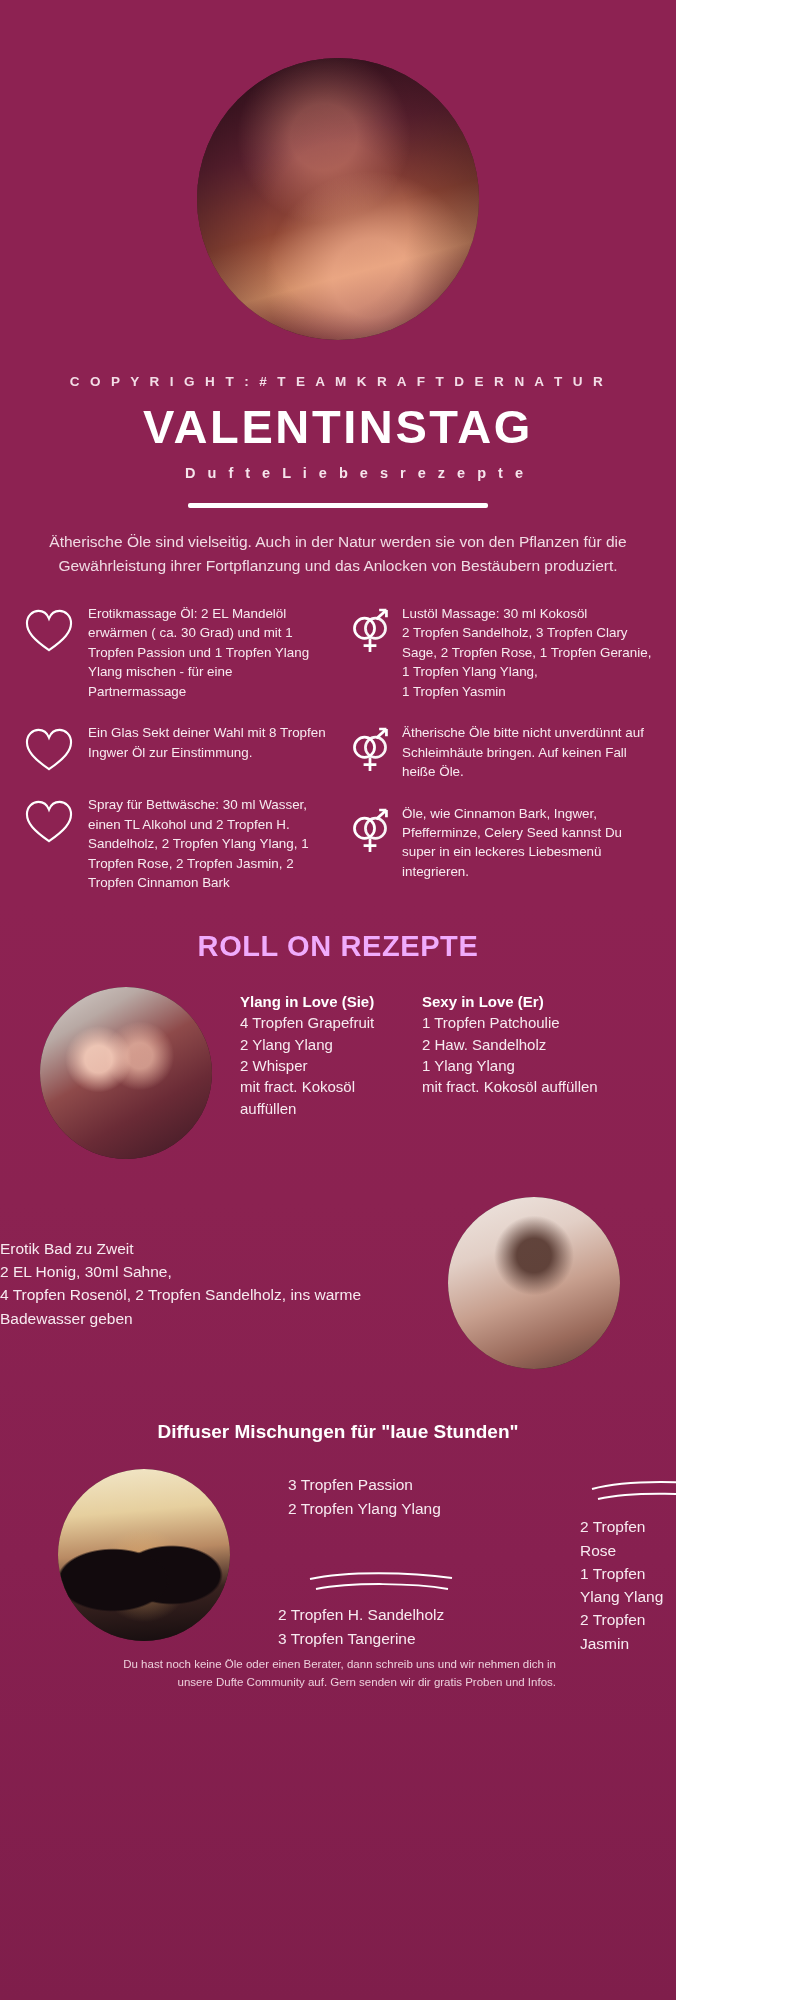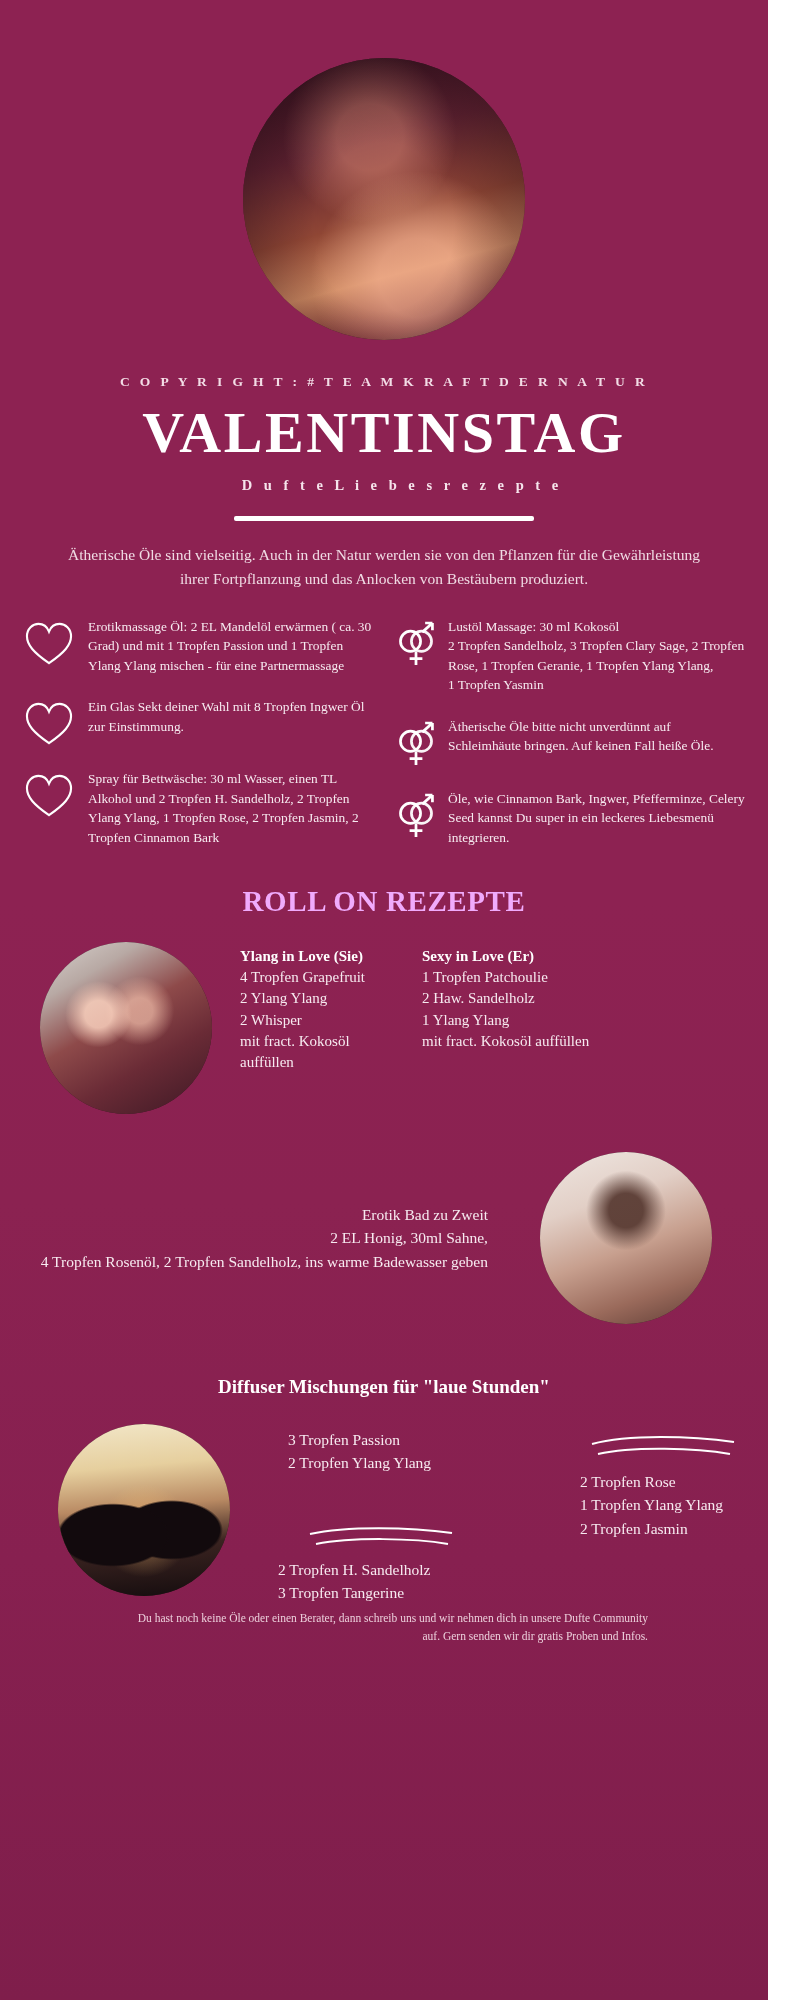--- a/index.html
+++ b/index.html
@@ -5,25 +5,24 @@
   * { box-sizing: border-box; margin: 0; padding: 0; }
   html, body {
     width: 800px;
     background: #ffffff;
   }
   body {
     font-family: "Liberation Sans", sans-serif;
   }
   .page {
     position: relative;
-    width: 768px;
+    width: 676px;
     height: 2000px;
     background: #8e2252;
     overflow: hidden;
-    font-family: Liberation Serif, serif;
   }
   
   .page:before{
     content:"";
     position:absolute; inset:0;
     background: linear-gradient(180deg, #8d2252 0%, #8d2252 45%, #8b2251 60%, #872050 78%, #7f1e4b 100%);
     z-index:0;
   }
   .inner { position: relative; z-index: 1; }
 
@@ -58,21 +57,21 @@
     text-align: center;
     color: #f3dde6;
     font-size: 13.5px;
     letter-spacing: 3.4px;
     font-weight: 700;
     margin-top: 34px;
   }
   .title {
     text-align: center;
     color: #ffffff;
-    font-size: 58px;
+    font-size: 47px;
     font-weight: 800;
     letter-spacing: 2.6px;
     margin-top: 14px;
     line-height: 1;
   }
   .subtitle {
     text-align: center;
     color: #f6e5ec;
     font-size: 14.5px;
     letter-spacing: 4px;
@@ -196,21 +195,20 @@
     display: flex;
     align-items: center;
     margin-top: 38px;
     padding: 0 56px 0 0;
     justify-content: flex-end;
   }
   .bathtext {
     color: #f7eaf0;
     font-size: 15.5px;
     line-height: 1.5;
-    text-align: right;
     padding-right: 52px;
   }
 
   
   .h3 {
     color: #ffffff;
     font-size: 19px;
     font-weight: 800;
     text-align: center;
     margin-top: 52px;

